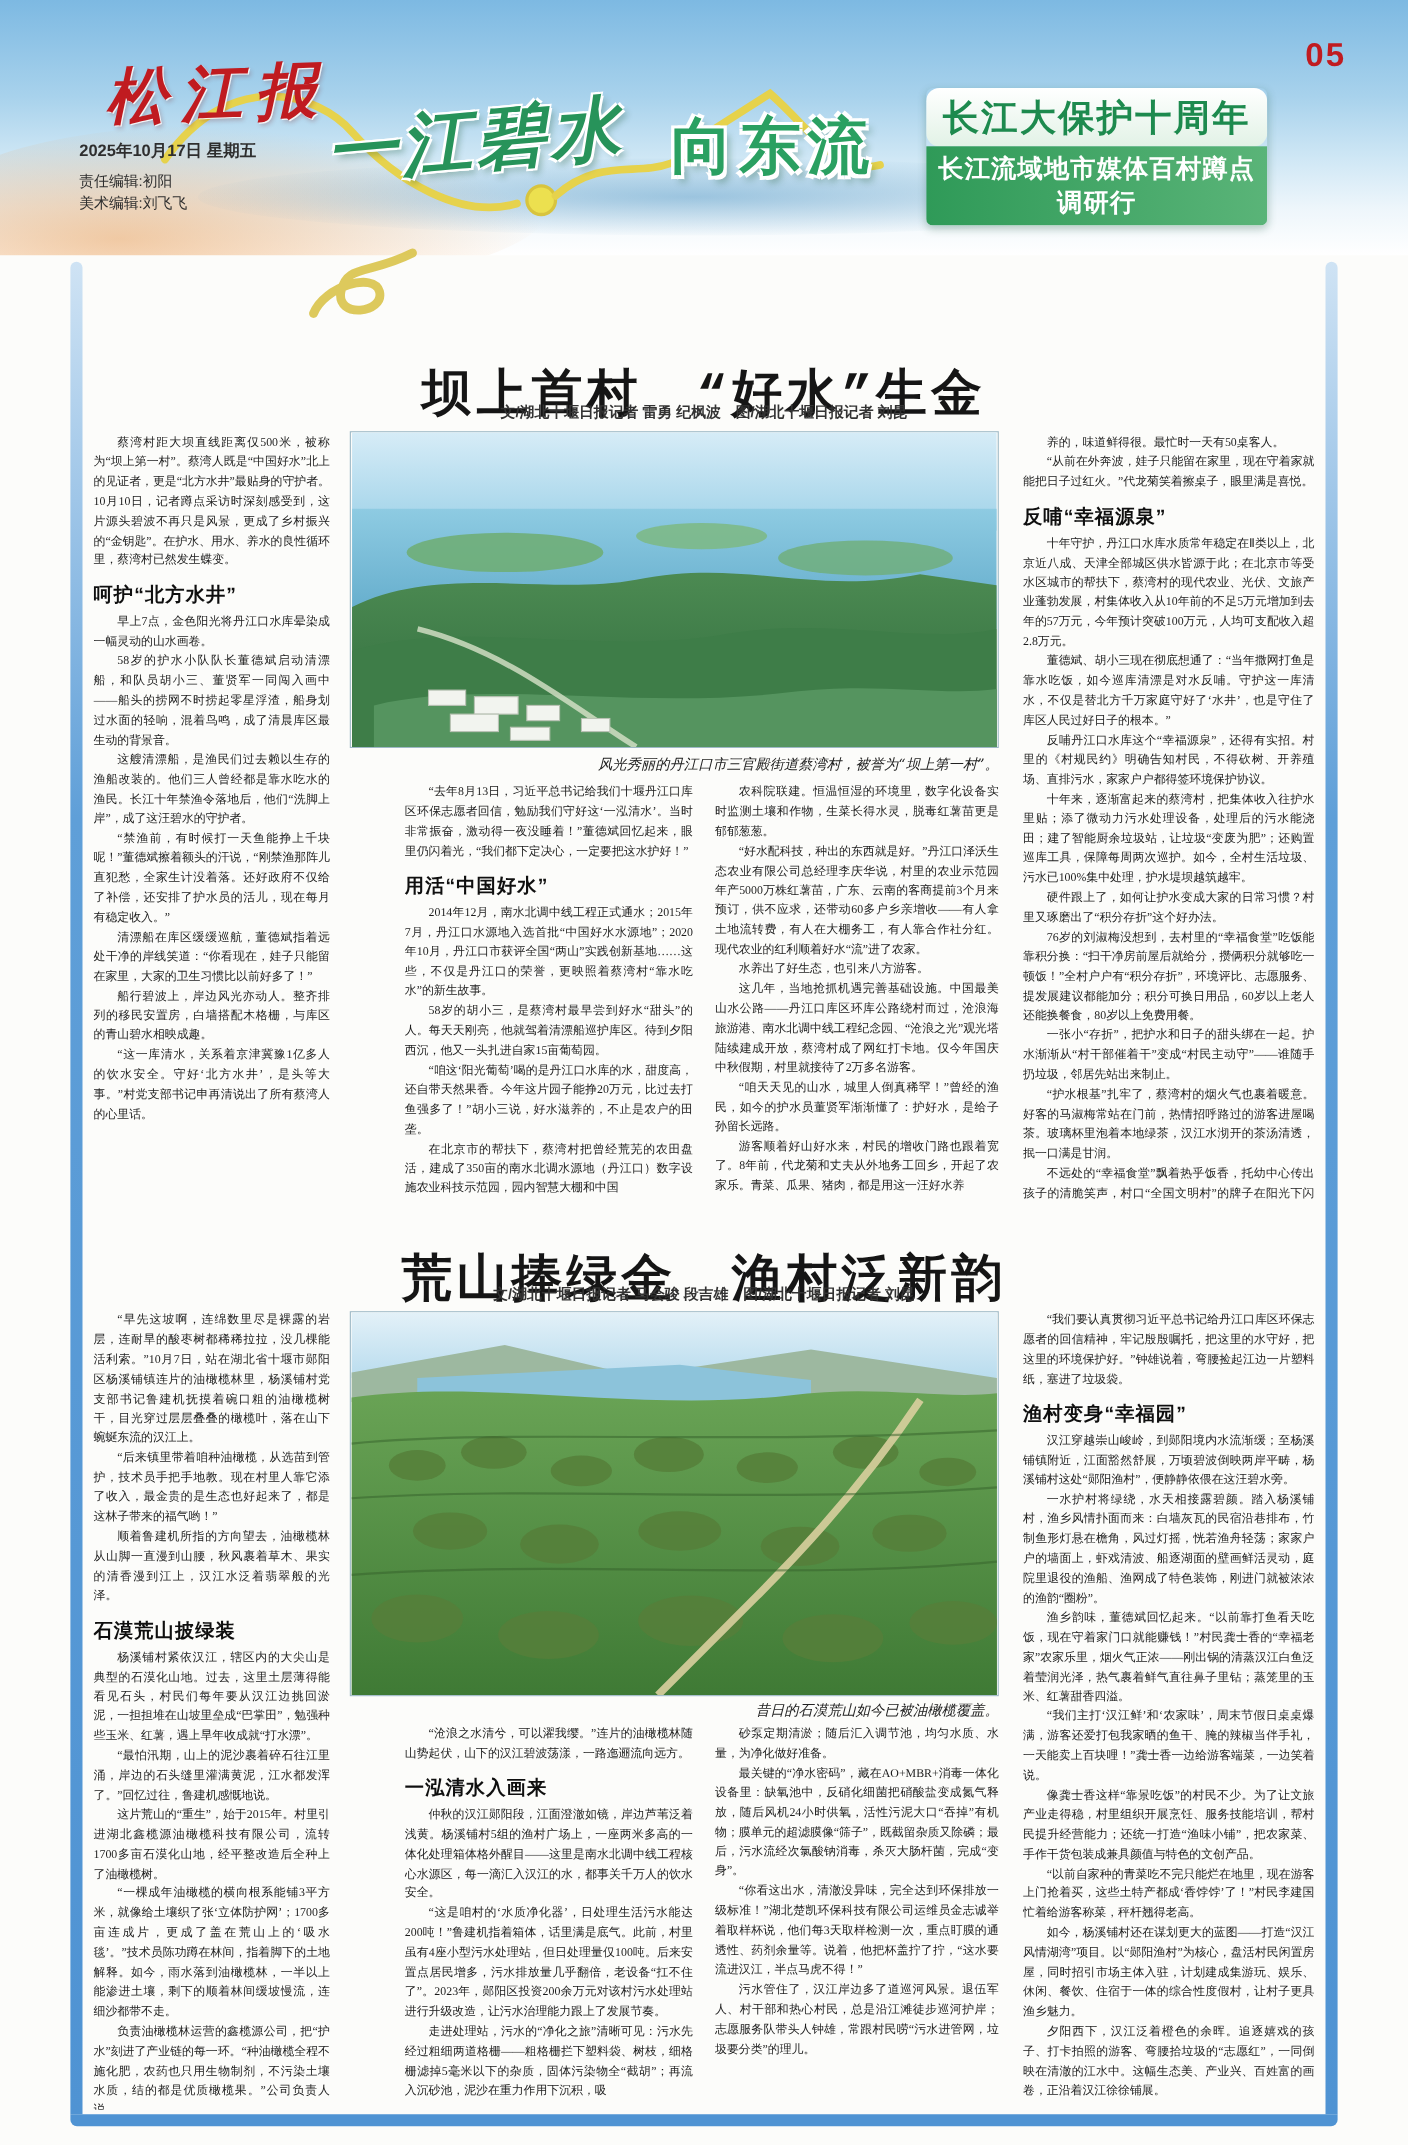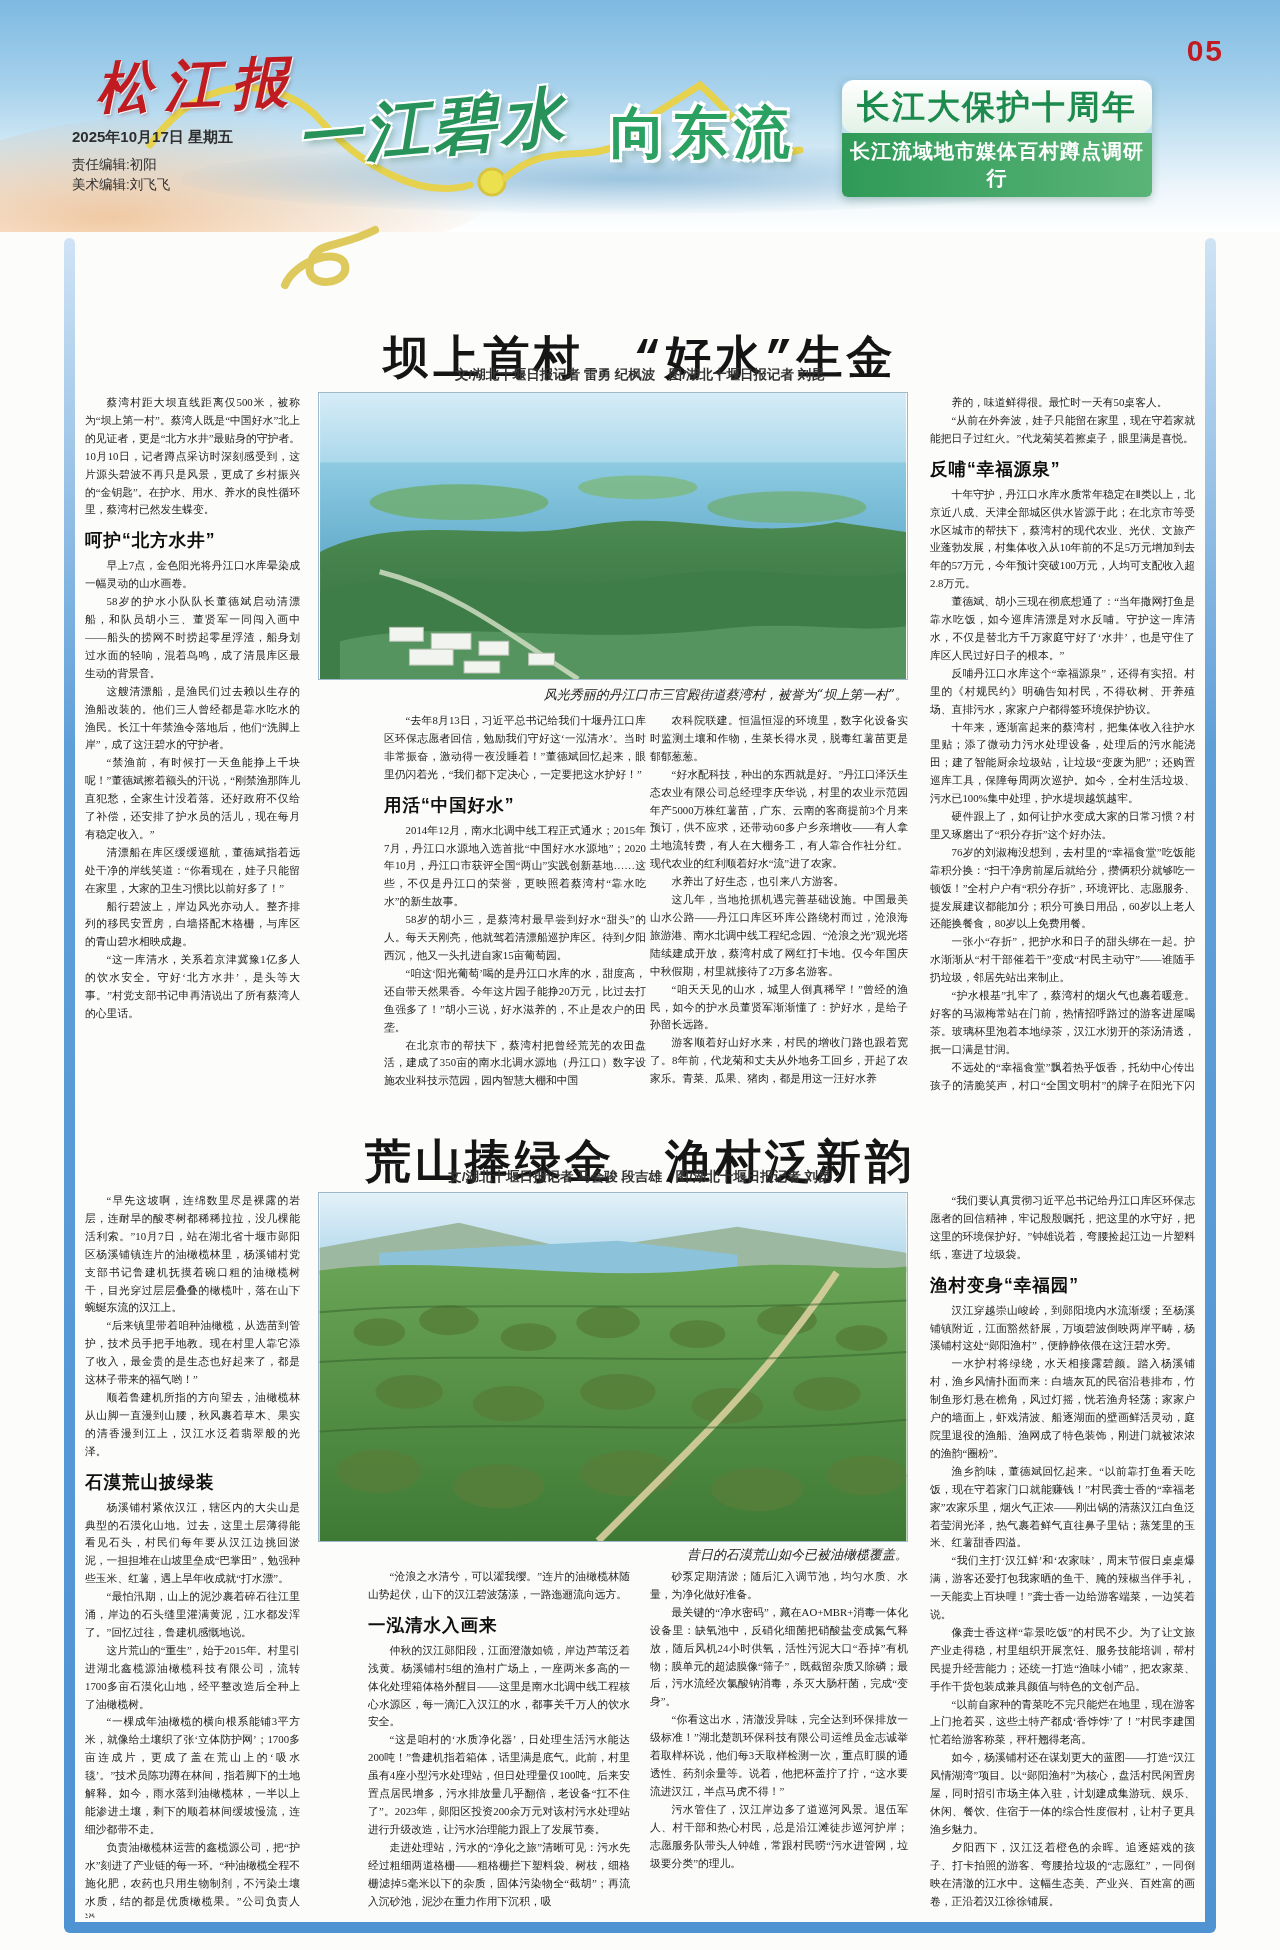--- a/index.html
+++ b/index.html
@@ -24,21 +24,21 @@
     text-shadow:-2px -2px 0 #fff,2px -2px 0 #fff,-2px 2px 0 #fff,2px 2px 0 #fff,4px 5px 6px rgba(20,80,40,.3);}
   .slogan2{position:absolute;left:610px;top:96px;font-size:56px;font-weight:900;color:#2aa061;
     font-family:"Liberation Sans",sans-serif;letter-spacing:6px;
     text-shadow:-3px -3px 0 #fff,3px -3px 0 #fff,-3px 3px 0 #fff,3px 3px 0 #fff,5px 6px 7px rgba(20,80,40,.35);}
   .campaign{position:absolute;left:842px;top:80px;width:310px;border-radius:6px;overflow:hidden;
     box-shadow:0 3px 8px rgba(30,90,60,.3);}
   .campaign .row1{background:linear-gradient(180deg,#ffffff 0%,#e2f2e6 100%);color:#1d8a4e;
     font-family:"Liberation Sans",sans-serif;font-weight:900;font-size:33px;letter-spacing:2px;
     text-align:center;padding:5px 6px 3px;border-radius:12px;}
   .campaign .row2{background:linear-gradient(90deg,#2f9a58,#5ab478);color:#fff;
-    font-family:"Liberation Sans",sans-serif;font-weight:700;font-size:20px;letter-spacing:1px;
+    font-family:"Liberation Sans",sans-serif;font-weight:700;font-size:23px;letter-spacing:1px;
     text-align:center;padding:5px 4px;}
   .pageno{position:absolute;right:56px;top:34px;font-size:30px;font-weight:900;color:#c01b20;
     font-family:"Liberation Sans",sans-serif;letter-spacing:2px;}
   .routesvg{position:absolute;left:0;top:0;pointer-events:none;}
 
   
   .frame-left,.frame-right{position:absolute;top:238px;width:11px;height:1684px;
     background:linear-gradient(180deg,#cfe3f4 0%,#5f9fd8 30%,#4f93d3 100%);border-radius:6px 6px 0 0;}
   .frame-left{left:64px;} .frame-right{left:1205px;}
   .frame-bottom{position:absolute;left:64px;top:1922px;width:1152px;height:11px;background:#4f93d3;
@@ -137,21 +137,21 @@
       <rect x="70" y="236" width="34" height="14"></rect>
         <rect x="112" y="242" width="40" height="16"></rect>
       <rect x="160" y="250" width="30" height="14"></rect>
         <rect x="90" y="258" width="44" height="16"></rect>
       <rect x="145" y="270" width="36" height="12"></rect>
         <rect x="210" y="262" width="26" height="12"></rect>
     </g>
   </svg>
   <div class="caption" style="left:318px;top:686px;width:590px;">风光秀丽的丹江口市三官殿街道蔡湾村，被誉为“坝上第一村”。</div>
 
-  <div class="col" style="left:368px;top:712px;width:262px;height:382px;margin-left:16px;">
+  <div class="col" style="left:368px;top:712px;width:262px;height:382px;">
       <p class="para">“去年8月13日，习近平总书记给我们十堰丹江口库区环保志愿者回信，勉励我们守好这‘一泓清水’。当时非常振奋，激动得一夜没睡着！”董德斌回忆起来，眼里仍闪着光，“我们都下定决心，一定要把这水护好！”</p>
       <h3 class="subhead">用活“中国好水”</h3>
       <p class="para">2014年12月，南水北调中线工程正式通水；2015年7月，丹江口水源地入选首批“中国好水水源地”；2020年10月，丹江口市获评全国“两山”实践创新基地……这些，不仅是丹江口的荣誉，更映照着蔡湾村“靠水吃水”的新生故事。</p>
       <p class="para">58岁的胡小三，是蔡湾村最早尝到好水“甜头”的人。每天天刚亮，他就驾着清漂船巡护库区。待到夕阳西沉，他又一头扎进自家15亩葡萄园。</p>
       <p class="para">“咱这‘阳光葡萄’喝的是丹江口水库的水，甜度高，还自带天然果香。今年这片园子能挣20万元，比过去打鱼强多了！”胡小三说，好水滋养的，不止是农户的田垄。</p>
       <p class="para">在北京市的帮扶下，蔡湾村把曾经荒芜的农田盘活，建成了350亩的南水北调水源地（丹江口）数字设施农业科技示范园，园内智慧大棚和中国</p>
     </div>
   <div class="col" style="left:650px;top:712px;width:258px;height:382px;">
       <p class="para">农科院联建。恒温恒湿的环境里，数字化设备实时监测土壤和作物，生菜长得水灵，脱毒红薯苗更是郁郁葱葱。</p>
       <p class="para">“好水配科技，种出的东西就是好。”丹江口泽沃生态农业有限公司总经理李庆华说，村里的农业示范园年产5000万株红薯苗，广东、云南的客商提前3个月来预订，供不应求，还带动60多户乡亲增收——有人拿土地流转费，有人在大棚务工，有人靠合作社分红。现代农业的红利顺着好水“流”进了农家。</p>

